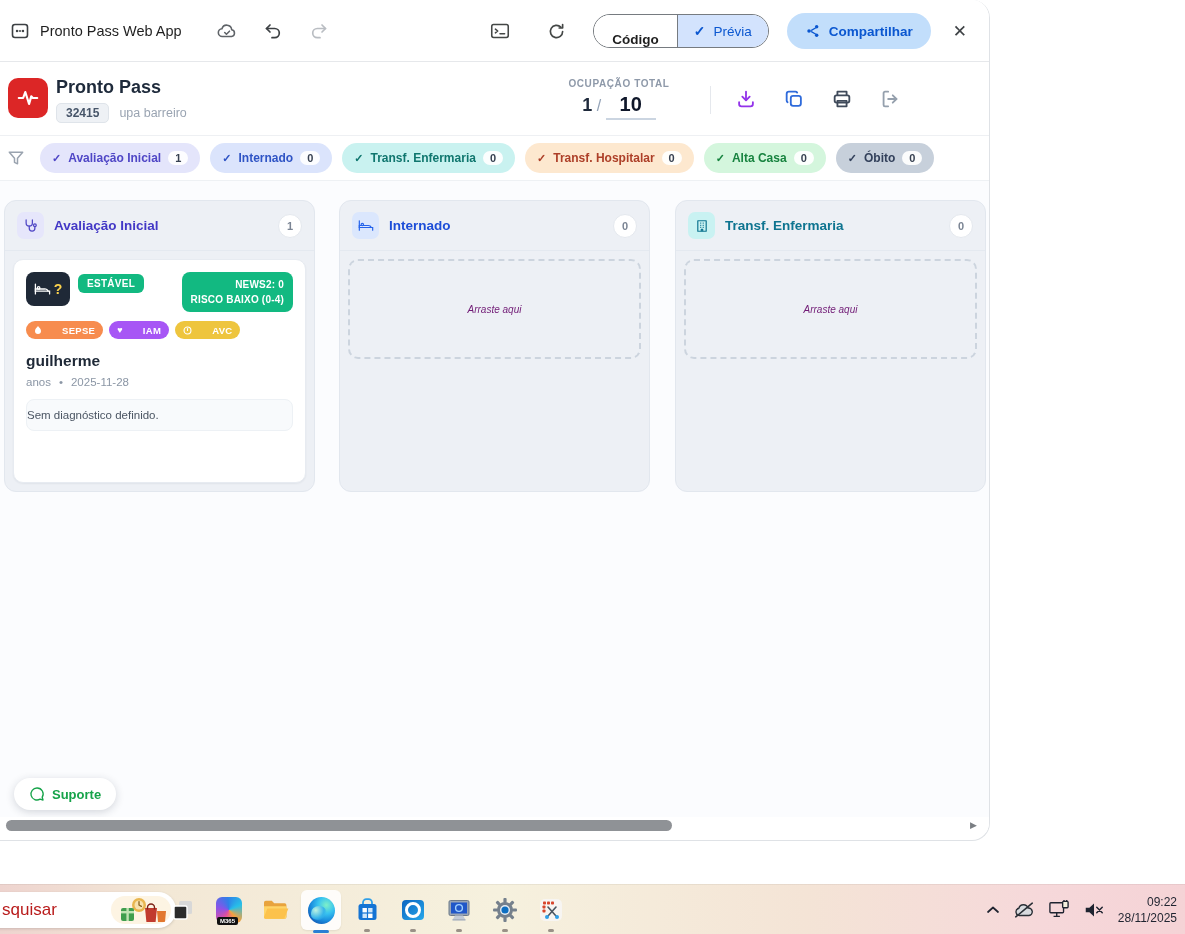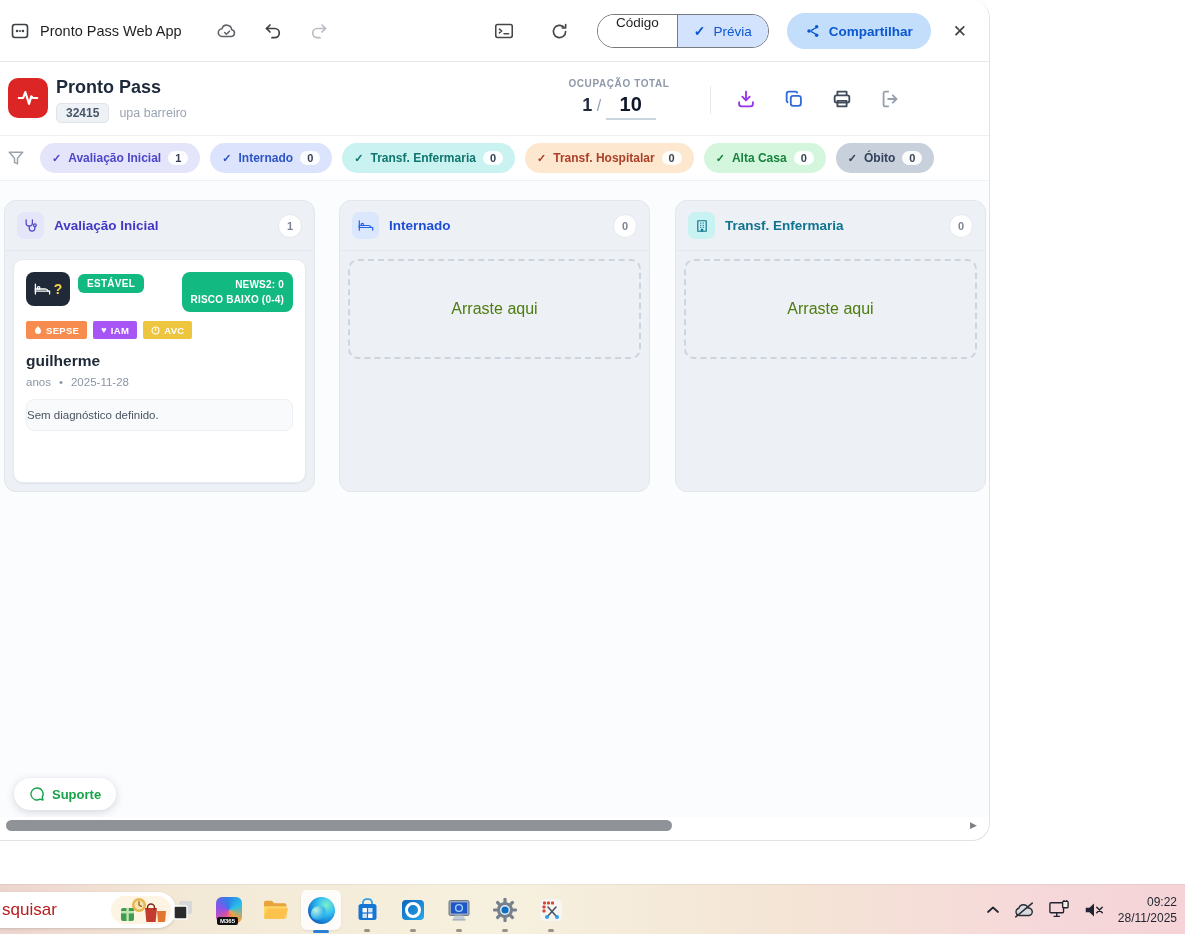--- a/index.html
+++ b/index.html
@@ -13,22 +13,22 @@
 
   
   .editor-bar { position:absolute; left:0; top:0; width:100%; height:62px; background:#fff;
                 border-bottom:1px solid #e6e8eb; display:flex; align-items:center; }
   .eb-left { display:flex; align-items:center; gap:8px; padding-left:10px; }
   .eb-title { font-size:14.5px; color:#1f1f1f; margin-right:18px; white-space:nowrap; }
   .eb-ic { width:38px; height:38px; display:flex; align-items:center; justify-content:center;
            border-radius:50%; cursor:pointer; }
   .eb-right { position:absolute; right:18px; top:0; height:62px; display:flex; align-items:center; gap:18px; }
   .seg { display:flex; height:34px; border:1px solid #767b80; border-radius:17px; overflow:hidden; }
-  .seg-code { display:flex; align-items:flex-start; padding:0 18px; background:#fff; color:#1f1f1f;
-              font-size:13.5px; cursor:pointer; }
+  .seg-code { display:flex; align-items:flex-end; padding:0 18px; background:#fff; color:#1f1f1f;
+              font-size:13.5px; cursor:pointer;font-weight:bold; }
   .seg-prev { display:flex; align-items:center; gap:8px; padding:0 16px; background:#d3e3fd;
               color:#0b57d0; font-size:13.5px; border-left:1px solid #767b80; cursor:pointer; }
   .seg-check { font-size:14px; font-weight:bold; }
   .share-btn { display:flex; align-items:center; gap:8px; height:36px; padding:0 18px;
                border-radius:18px; background:#c2defb; color:#0b57d0; font-size:13.5px;
                font-weight:bold; cursor:pointer; }
   .close-x { font-size:17px; color:#3f4346; cursor:pointer; padding:4px; }
 
   
   .app-header { position:absolute; left:0; top:62px; width:100%; height:74px; background:#fff;
@@ -67,35 +67,35 @@
   .col-hdr { height:50px; display:flex; align-items:center; gap:10px; padding:0 12px;
              border-bottom:1px solid #e4e9f0; }
   .col-ic { width:27px; height:27px; border-radius:7px; display:flex; align-items:center;
             justify-content:center; }
   .col-title { font-size:13.5px; font-weight:bold; flex:1; white-space:nowrap; overflow:hidden; }
   .col-count { width:24px; height:24px; border-radius:50%; background:#fff; border:1px solid #e4e8ee;
                color:#7b8594; font-size:11px; font-weight:bold; display:flex; align-items:center;
                justify-content:center; }
   .dropzone { margin:8px; height:100px; border:2px dashed #ccd4de; border-radius:10px;
               display:flex; align-items:center; justify-content:center; }
-  .dropzone span { font-size:16px; color:#4d7c0f; }
+  .dropzone span { font-size:10px; font-style:italic; color:#701a75; }
 
   
   .card { margin:8px; height:224px; background:#fff; border:1px solid #e7ebf1; border-radius:10px;
           box-shadow:0 1px 2px rgba(20,30,50,.06); padding:12px; cursor:pointer; }
   .card-row1 { display:flex; align-items:flex-start; gap:8px; }
   .bed-chip { width:44px; height:34px; background:#1f2937; border-radius:8px; display:flex;
               align-items:center; justify-content:center; gap:3px; }
   .bed-q { color:#fcd34d; font-weight:bold; font-size:14px; }
   .pill-stable { background:#12b981; color:#fff; font-size:10px; font-weight:bold; border-radius:6px;
                  padding:4px 9px; margin-top:2px; letter-spacing:.3px; }
   .news2 { margin-left:auto; background:#12b981; color:#fff; border-radius:8px; padding:5px 9px;
            text-align:right; font-size:10px; font-weight:bold; line-height:1.5; letter-spacing:.2px; }
   .card-tags { display:flex; gap:6px; margin-top:9px; }
-  .tag { height:18px; display:flex; align-items:center; gap:4px; border-radius:2px; padding:0 8px;
+  .tag { height:18px; display:flex; align-items:center; gap:20px; border-radius:9px; padding:0 8px;
          color:#fff; font-size:9.5px; font-weight:bold; letter-spacing:.3px; }
   .tag-heart { font-size:9px; }
   .card-name { margin-top:13px; font-size:15.5px; font-weight:bold; color:#1f2937; }
   .card-meta { margin-top:6px; display:flex; align-items:center; gap:8px; font-size:11.5px; color:#8b96a5; }
   .diag-box { margin-top:11px; background:#f8fafc; border:1px solid #edf1f5; border-radius:8px;
               padding:9px 0; font-size:11.5px; color:#4b5563; }
 
   
   .support-btn { position:absolute; left:14px; top:597px; height:32px; background:#fff;
                  border-radius:16px; box-shadow:0 2px 8px rgba(30,40,60,.18); display:flex;

